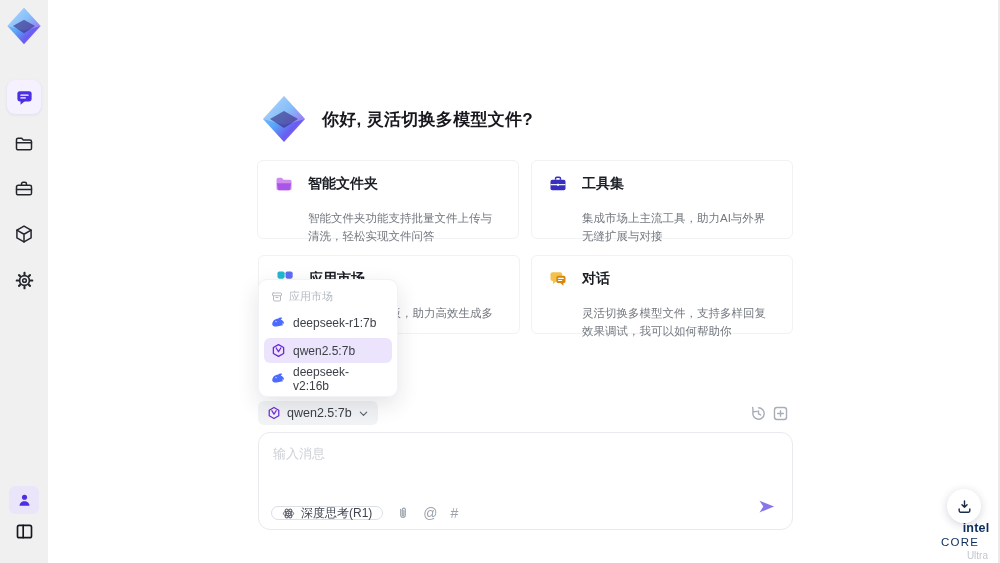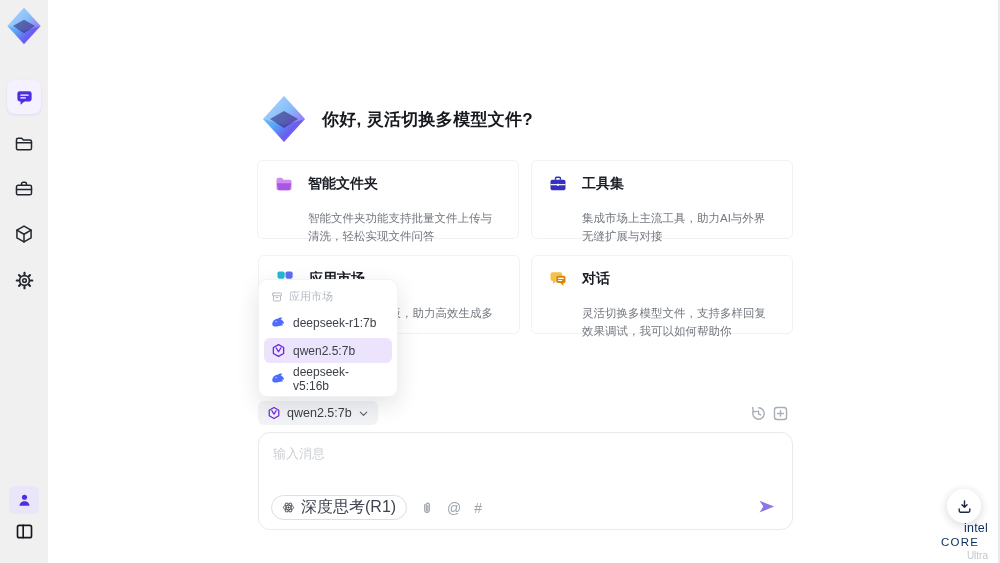--- a/index.html
+++ b/index.html
@@ -42,31 +42,31 @@
     align-items:center; gap:6px; padding:0 9px; background:#f2f3f5; border-radius:6px;
     font-size:12.5px; color:#3c4148; cursor:pointer; }
   .row-icon { position:absolute; top:405px; width:17px; height:17px; cursor:pointer; }
   
   .composer { position:absolute; left:258px; top:432px; width:535px; height:98px;
     border:1px solid #e8eaed; border-radius:12px; background:#fff; }
   .composer textarea { position:absolute; left:0; top:0; width:100%; height:52px; border:none; outline:none;
     resize:none; padding:12px 14px; font-size:13px; font-family:inherit; color:#3c4148; background:transparent; }
   .composer textarea::placeholder { color:#cdd0d5; }
   .comp-bar { position:absolute; left:12px; bottom:9px; display:flex; align-items:center; gap:13px; }
-  .deep-pill { display:inline-flex; align-items:center; gap:6px; height:25px; padding:0 10px;
-    border:1px solid #dcdfe4; border-radius:14px; font-size:16px; color:#3f4550; background:#fff; cursor:pointer; }
+  .deep-pill { display:inline-flex; align-items:center; gap:6px; height:14px; padding:0 10px;
+    border:1px solid #dcdfe4; border-radius:14px; font-size:12px; color:#3f4550; background:#fff; cursor:pointer; }
   .ghost { color:#9ca3ab; font-size:14px; line-height:1; cursor:pointer; }
   .send { position:absolute; right:15px; bottom:12px; width:20px; height:20px; cursor:pointer; }
   
   .fab { position:absolute; left:947px; top:489px; width:34px; height:34px; border-radius:50%;
     background:#fff; box-shadow:0 2px 10px rgba(20,30,60,.18); display:flex; align-items:center;
     justify-content:center; cursor:pointer; }
   .intel { position:absolute; left:926px; top:521px; width:68px; text-align:center; }
   .intel-line { font-size:12.5px; color:#0b2d5c; }
-  .intel-b { font-weight:400; letter-spacing:.2px;padding-left:32px; }
+  .intel-b { font-weight:700; letter-spacing:.2px;padding-left:32px; }
   .intel-core { font-weight:400; letter-spacing:1.2px; font-size:11.5px; }
   .intel-ultra { font-size:10px; color:#c3c7cd; text-align:right; padding-right:6px; margin-top:1px; }
 </style>
 </head>
 <body>
 
 <div class="sidebar">
 
   <svg class="side-logo" viewBox="0 0 48 48">
     <defs>
@@ -237,21 +237,21 @@
       <polyline points="7.8,7.2 12,14 16.2,7.2"></polyline>
     </svg>
     <span>qwen2.5:7b</span>
   </div>
 
   <div class="dd-item">
     <svg class="mi" viewBox="0 0 24 24">
       <path d="M2 15c0-5.2 4-9 9-9 2-2 5-2.5 7-1.2l-2.4 2.4c3 1 5 3.6 5.4 6.6l-3-.6 1 3.1-8 1.7c-5 1-9-.6-9-3z" fill="#4d6bfe"></path>
       <circle cx="8" cy="10.5" r="1" fill="#fff"></circle>
     </svg>
-    <span>deepseek-v5:16b</span>
+    <span>deepseek-v2:16b</span>
   </div>
 </div>
 
 <div class="model-pill">
   <svg width="14" height="14" viewBox="0 0 24 24" fill="none" stroke="#6d28d9" stroke-width="2.1" stroke-linejoin="round">
     <polygon points="12,2.5 20.2,7.2 20.2,16.8 12,21.5 3.8,16.8 3.8,7.2"></polygon>
     <polyline points="7.8,7.2 12,14 16.2,7.2"></polyline>
   </svg>
   <span>qwen2.5:7b</span>
   <svg width="11" height="11" viewBox="0 0 24 24" fill="none" stroke="#5b6069" stroke-width="2.4" stroke-linecap="round" stroke-linejoin="round">

